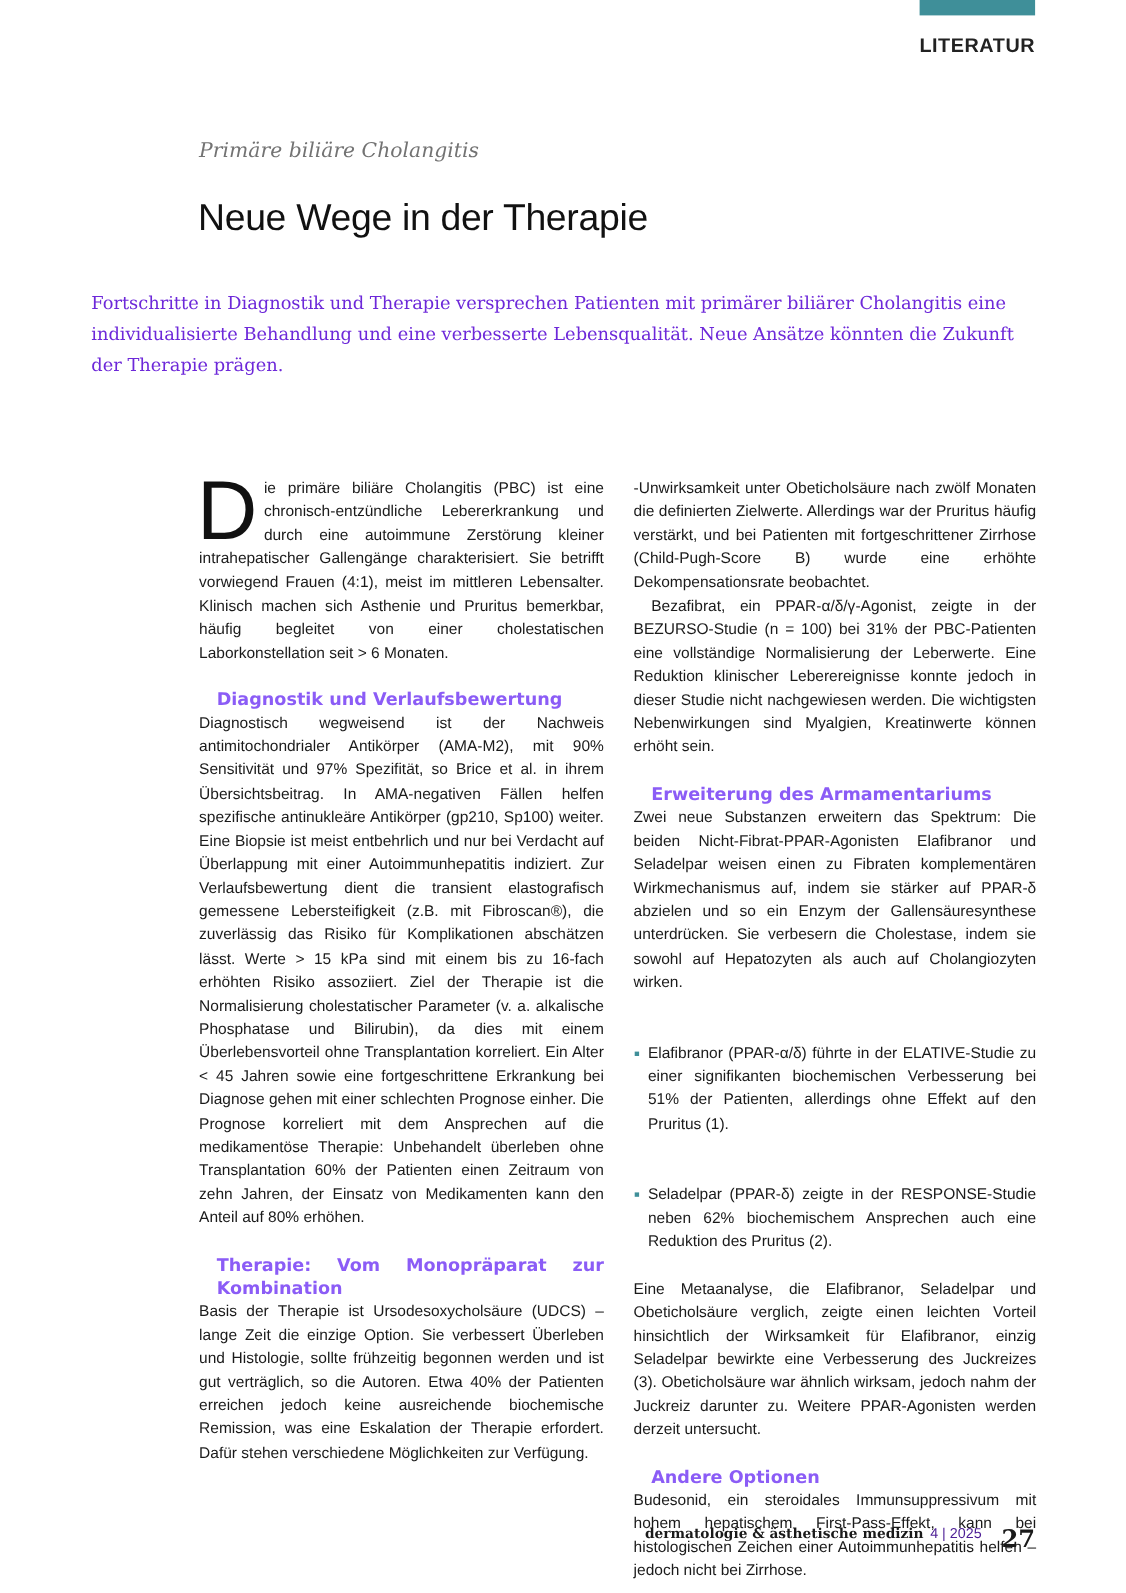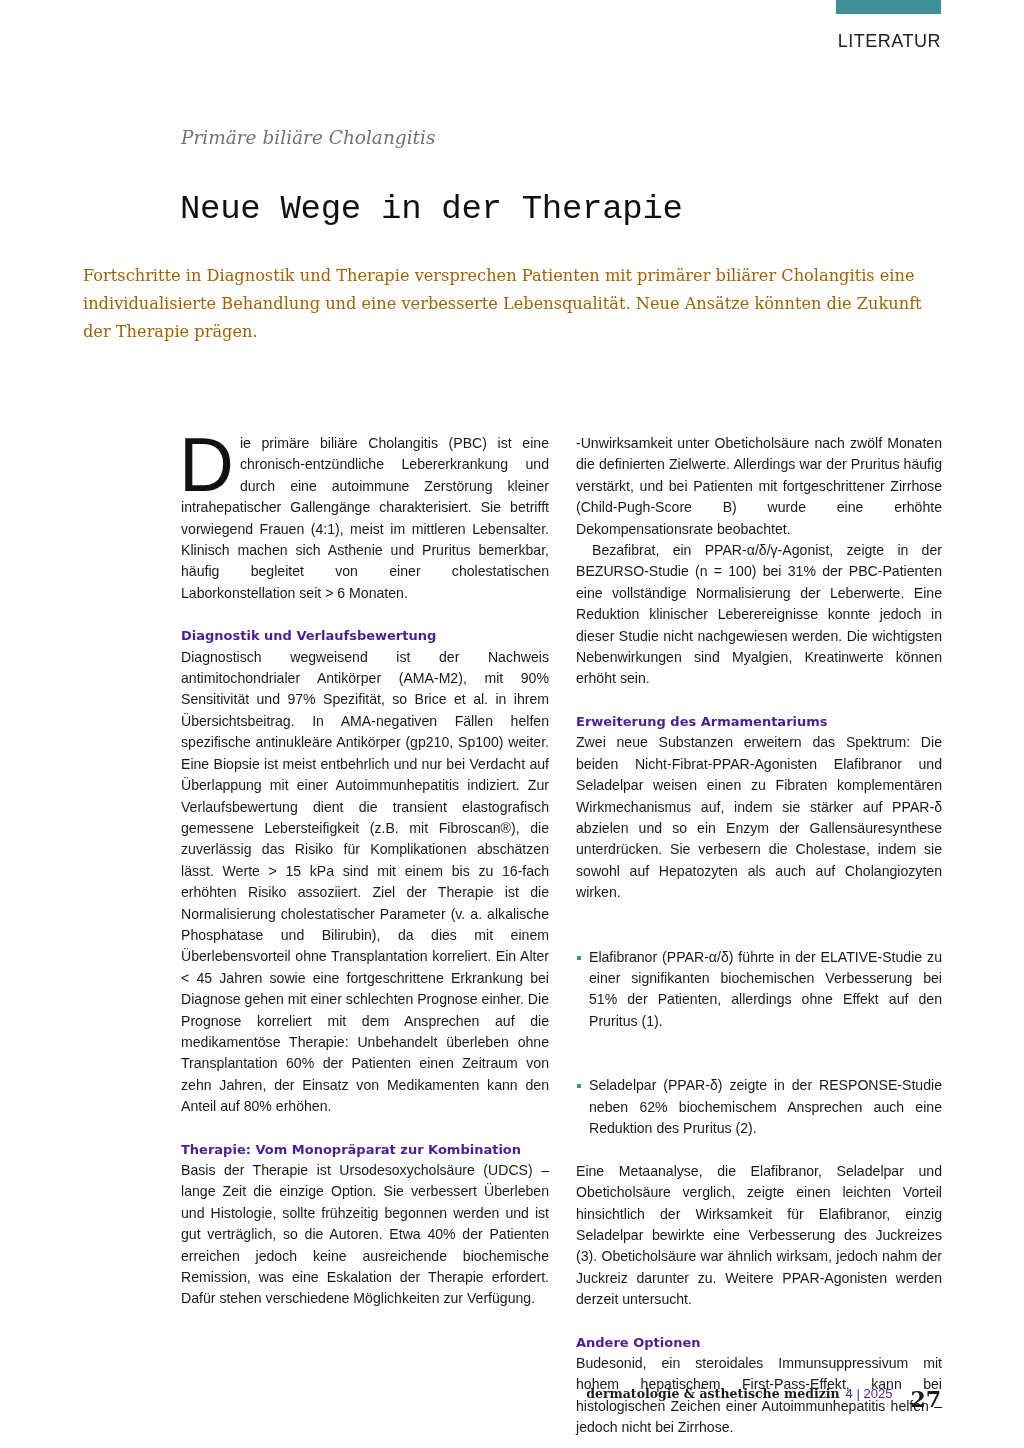--- a/index.html
+++ b/index.html
@@ -4,47 +4,47 @@
 <style>
   html, body { margin: 0; padding: 0; }
   body {
     width: 1024px; height: 1448px; background: #ffffff; position: relative;
     color: #1a1a1a; overflow: hidden;
   }
   .top-bar { position: absolute; left: 836px; top: 0; width: 105px; height: 14px; background: #3f8f99; }
   .section-label {
     position: absolute; right: 83px; top: 31px;
     font-family: "Liberation Sans", sans-serif; font-size: 18px; letter-spacing: 0.5px;
-    color: #222; font-weight: normal;
+    color: #222; font-weight: bold;
   }
   .kicker {
     position: absolute; left: 181px; top: 127px;
     font-family: "DejaVu Serif", serif; font-style: italic; font-size: 18.5px; color: #737373;
   }
   .title {
-    position: absolute; left: 180px; top: 190px; margin: 0;
-    font-family: Liberation Mono, monospace; font-weight: normal; font-size: 34px; color: #111;
+    position: absolute; left: 180px; top: 179px; margin: 0;
+    font-family: Liberation Sans, sans-serif; font-weight: normal; font-size: 34px; color: #111;
     letter-spacing: -0.3px;
   }
   .lead {
     position: absolute; left: 83px; top: 262px; width: 860px; margin: 0;
-    font-family: "DejaVu Serif", serif; font-size: 16.2px; line-height: 28px; color: #a16207;
+    font-family: "DejaVu Serif", serif; font-size: 16.2px; line-height: 28px; color: #6d28d9;
   }
   .col {
     position: absolute; top: 433px; width: 368px;
     font-family: "Liberation Sans", sans-serif; font-size: 14.1px; line-height: 21.4px; color: #1a1a1a;
     text-align: justify; hyphens: manual;
   }
   .col-left { left: 181px; }
   .col-right { left: 576px; top: 433px; width: 366px; }
   .col p { margin: 0; }
   .col p.indent { text-indent: 16px; }
   .col h3 {
-    margin: 21px 0 0 0; font-family: "DejaVu Sans", sans-serif; font-weight: bold;
-    font-size: 13px; line-height: 21.4px; color: #4c1d95;
+    margin: 21px 0 0 16px; font-family: "DejaVu Sans", sans-serif; font-weight: bold;
+    font-size: 16px; line-height: 21.4px; color: #8b5cf6;
   }
   .dropcap {
     float: left; font-family: "Liberation Sans", sans-serif; font-size: 76px; line-height: 60px;
     height: 60px; margin: 2px 6px 0 -2px; color: #111;
   }
   .spacer { height: 21.4px; }
   ul.bullets { list-style: none; margin: 0; padding: 0; }
   ul.bullets li { position: relative; padding-left: 13px; margin-top: 43px; }
   ul.bullets li .bullet {
     position: absolute; left: 1px; top: 9px; width: 4px; height: 4px; background: #3f8f99;

